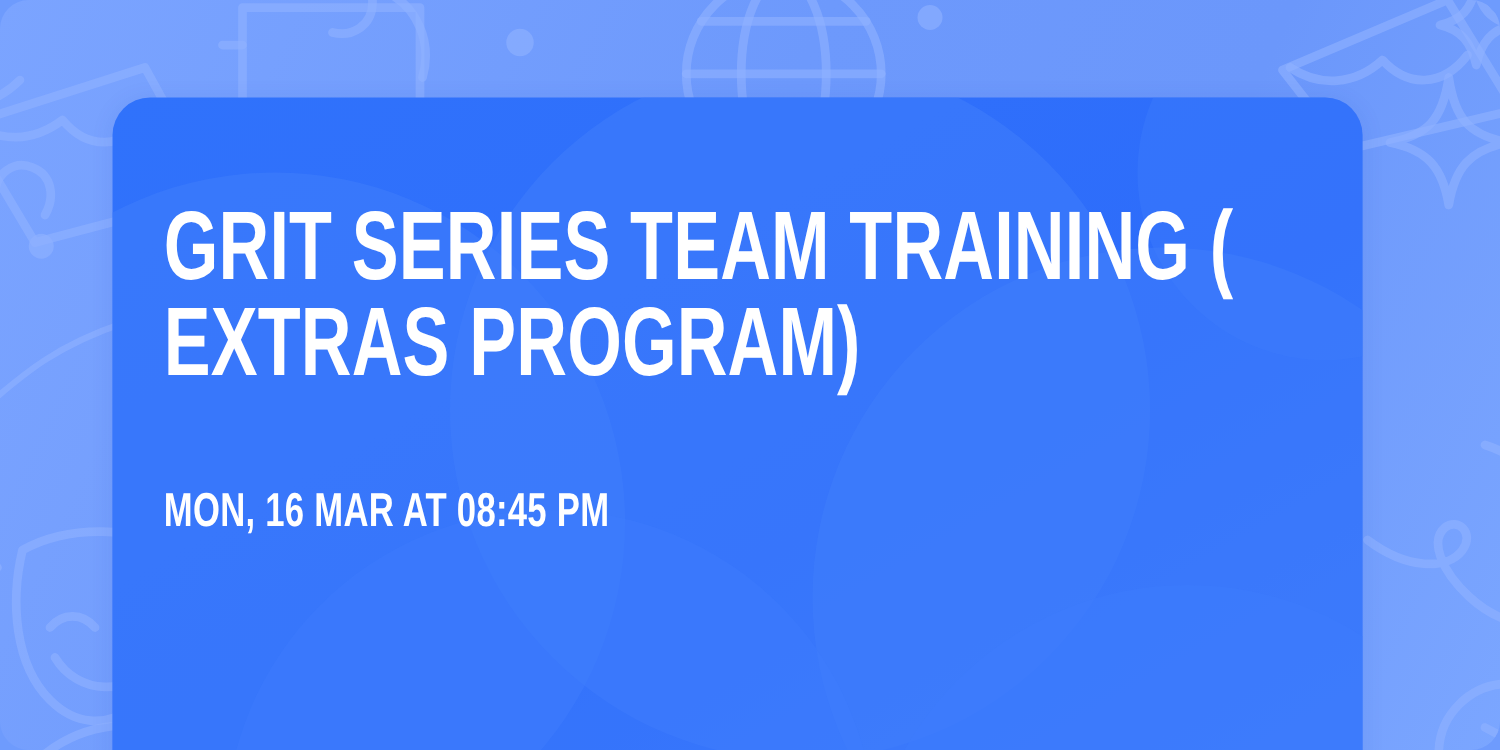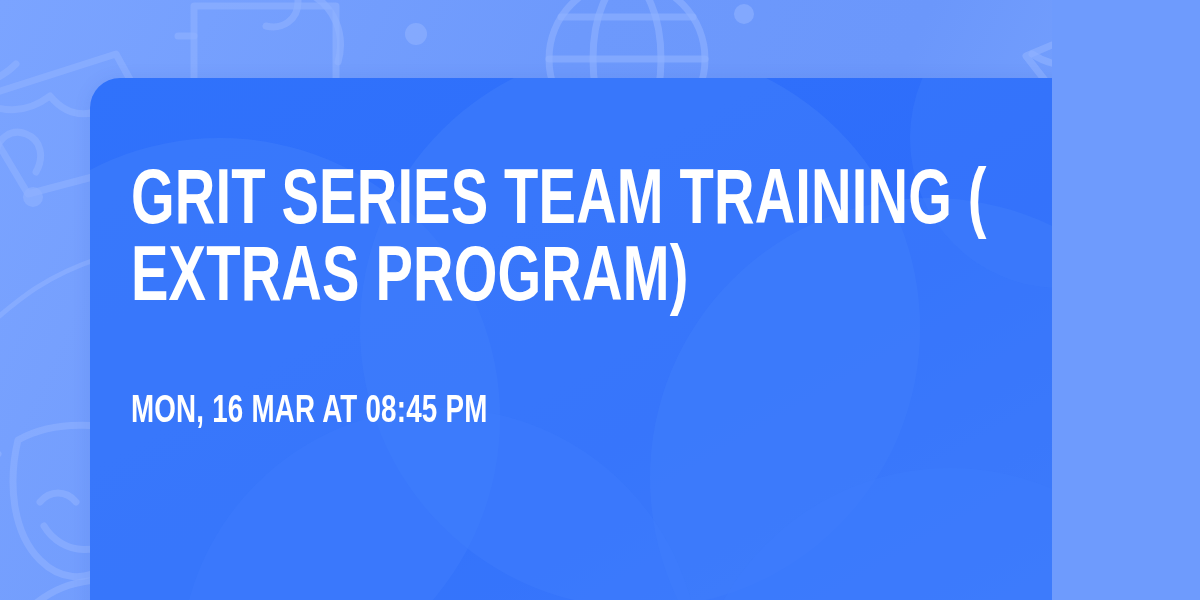--- a/index.html
+++ b/index.html
@@ -12,24 +12,25 @@
   }
 
   body {
     font-family: "Liberation Sans", sans-serif;
     background: #6e9bfd;
   }
 
   
   .banner {
     position: relative;
-    width: 1052px;
+    width: 1200px;
     height: 600px;
     overflow: hidden;
     background: linear-gradient(115deg, #7ba4ff 0%, #6d99fc 45%, #6b97fb 70%, #7ba6ff 100%);
+    border-radius: 23px;
   }
 
   
   .pattern-layer {
     position: absolute;
     inset: 0;
     pointer-events: none;
   }
   .pattern-layer svg {
     position: absolute;

